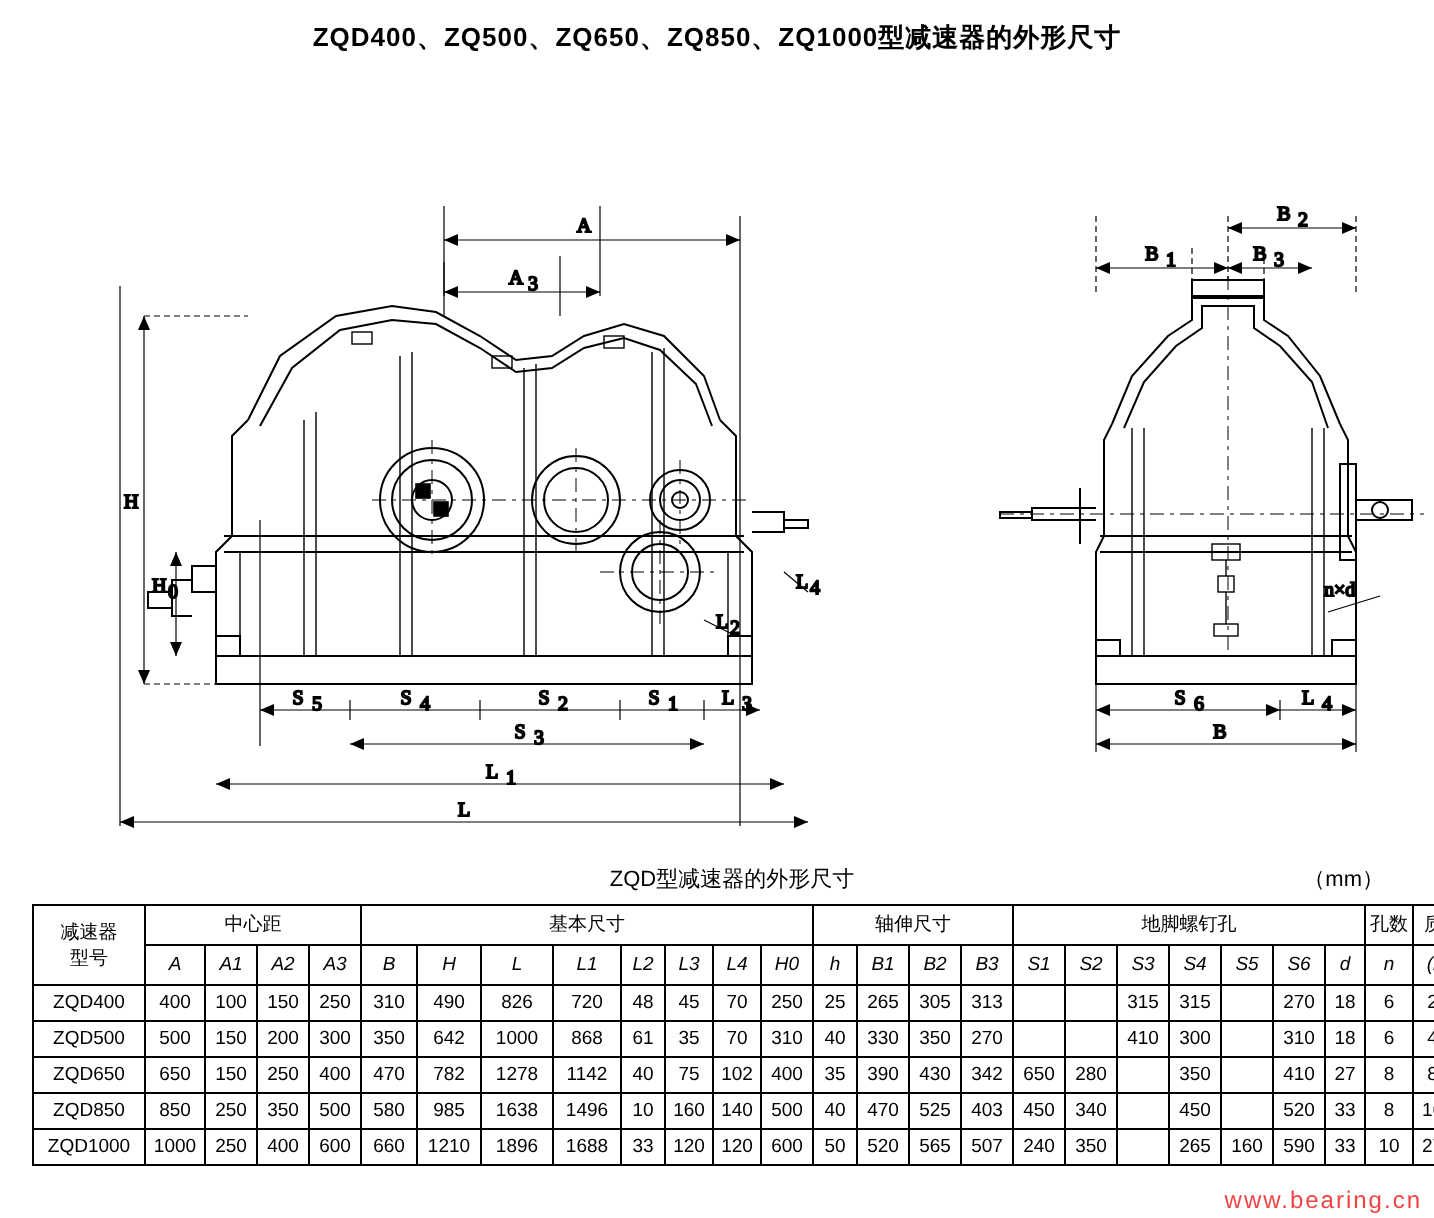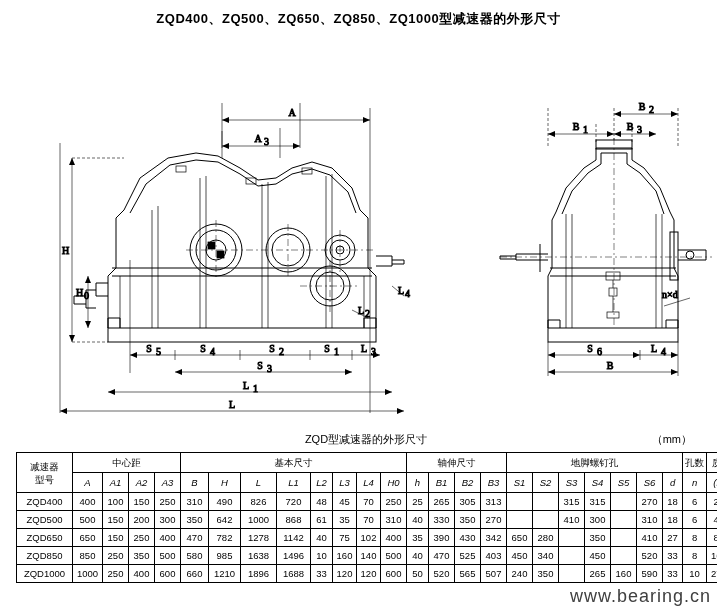--- a/index.html
+++ b/index.html
@@ -85,23 +85,23 @@
     font-size: 9.5px;
   }
   .rowhead {
     font-weight: normal;
     line-height: 13px;
   }
   .watermark {
     position: absolute;
     right: 6px;
     bottom: 2px;
-    font-size: 18px;
+    font-size: 12px;
     font-family: "Liberation Sans", sans-serif;
-    color: #404040;
+    color: #ef4444;
     letter-spacing: 1px;
   }
   svg text {
     font-family: "Liberation Serif", serif;
     font-size: 10px;
     font-style: italic;
   }
   svg text.plain {
     font-style: normal;
   }

